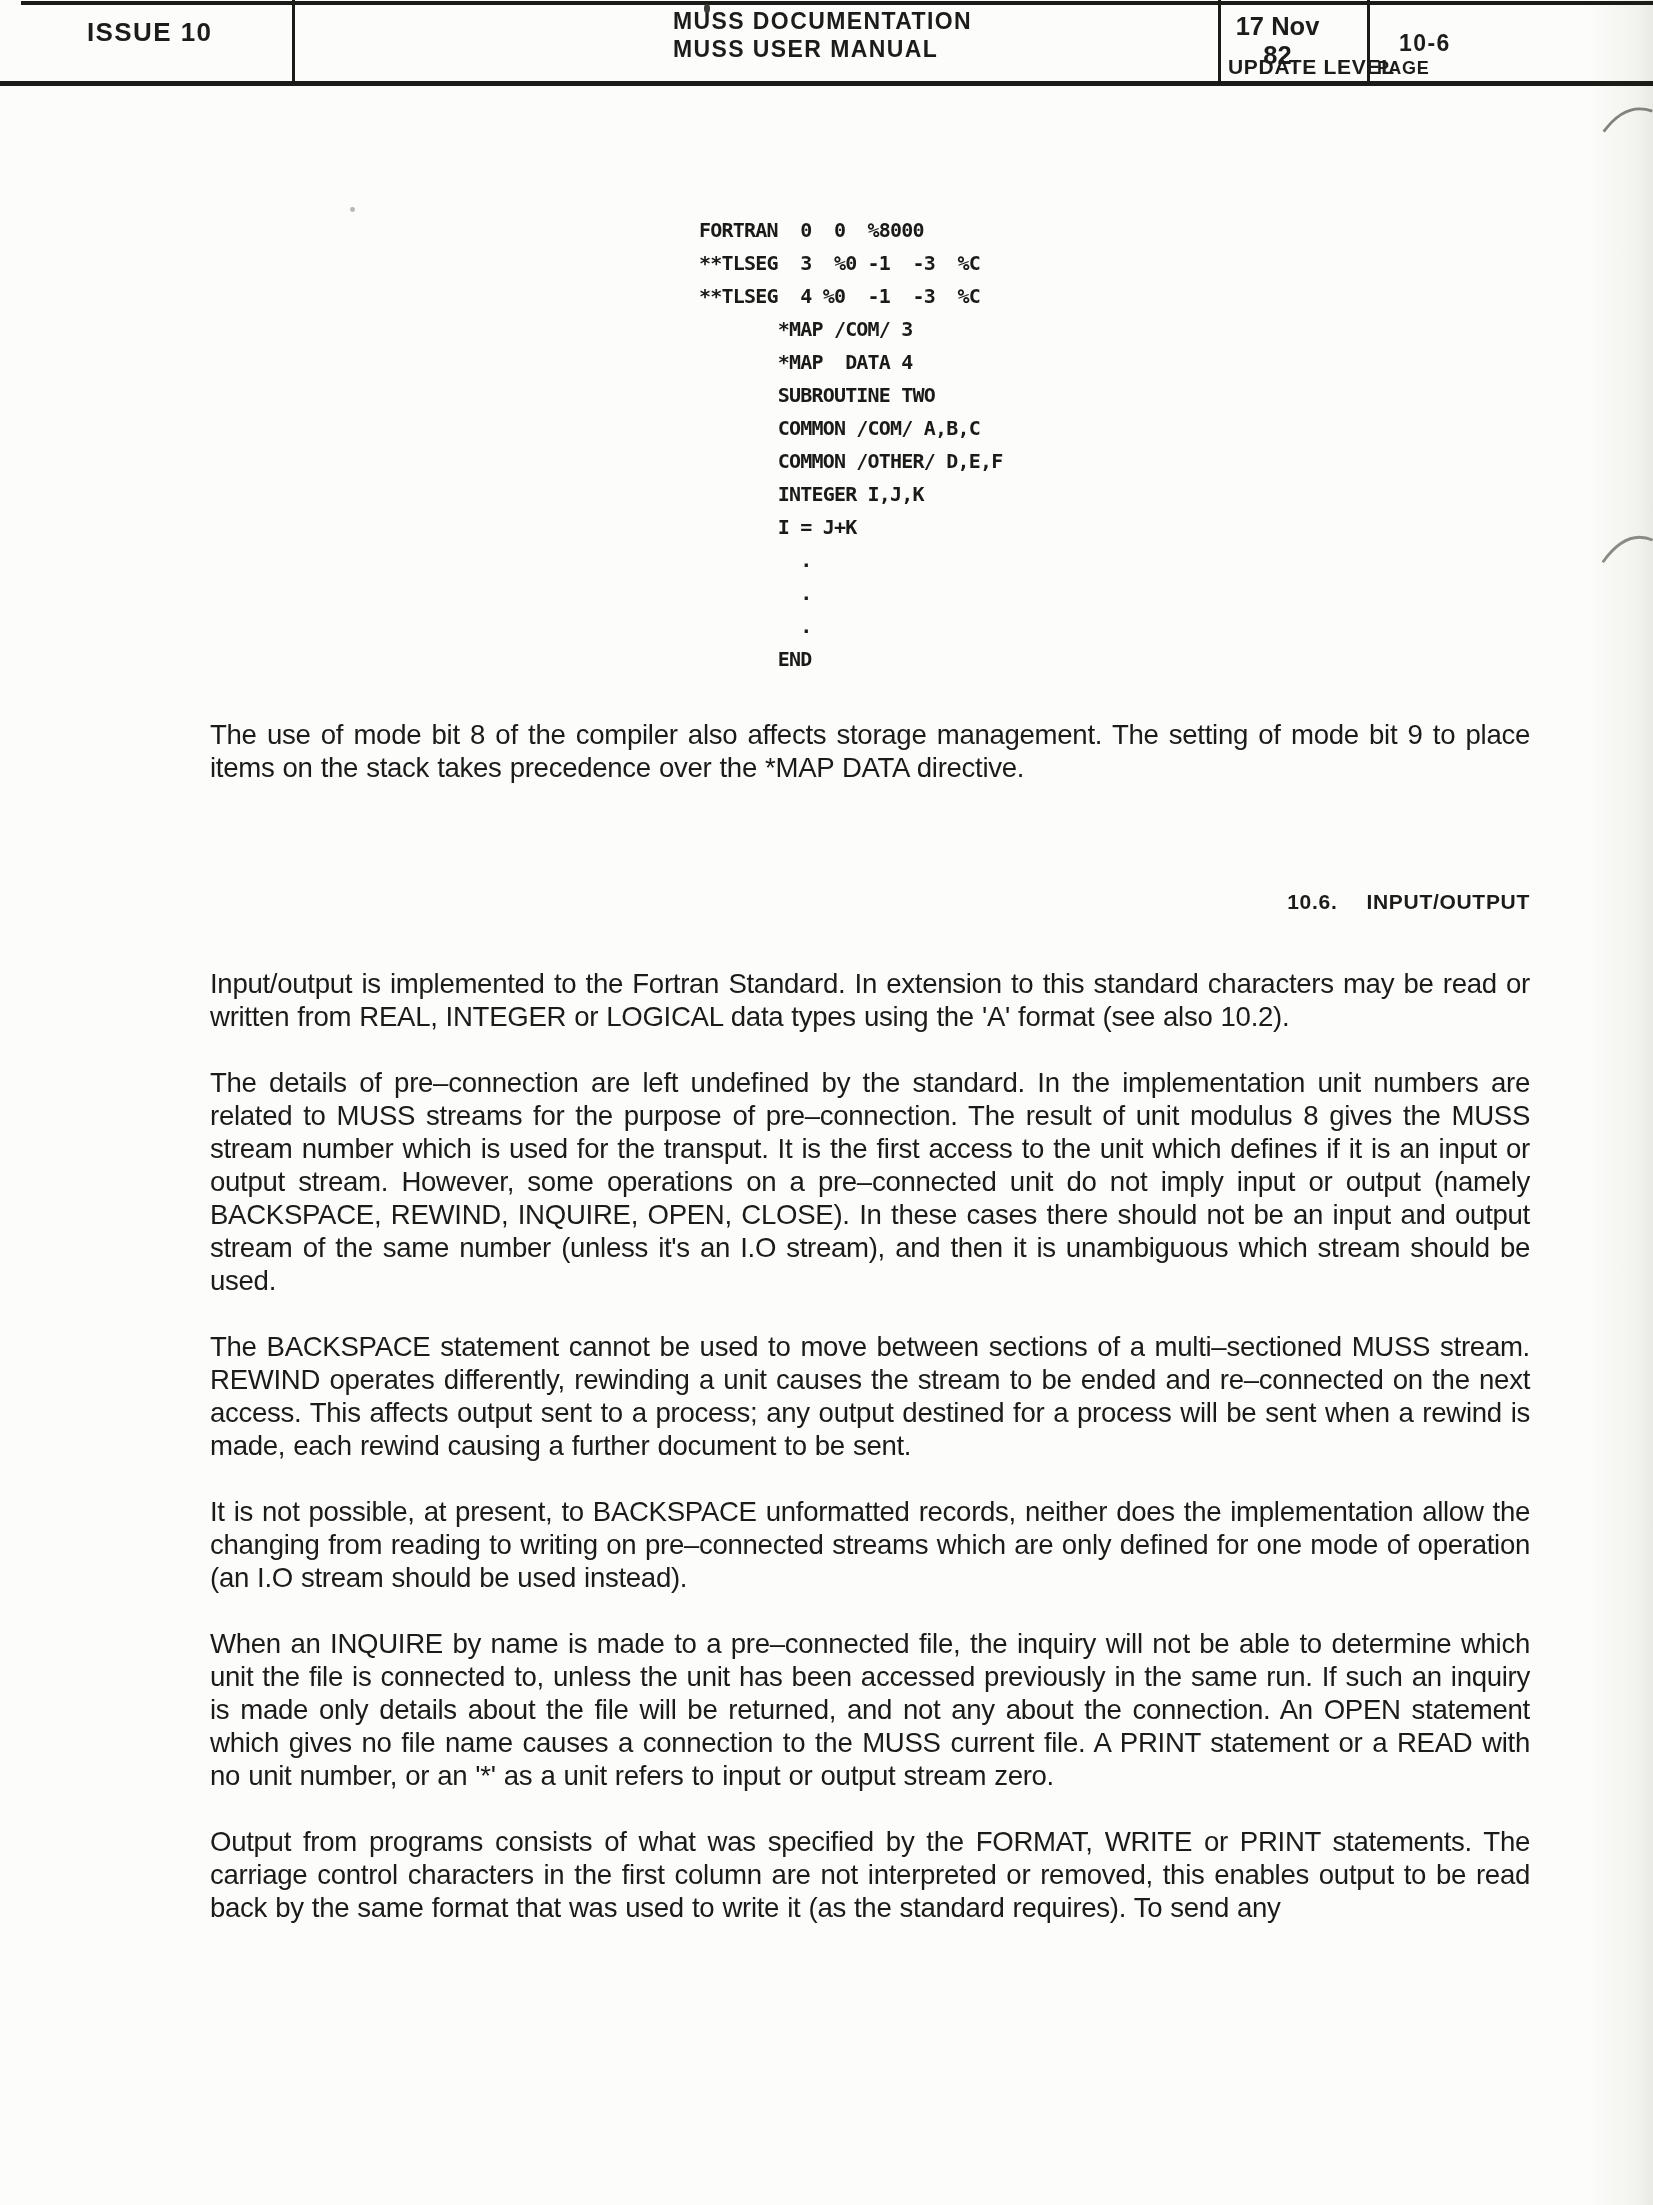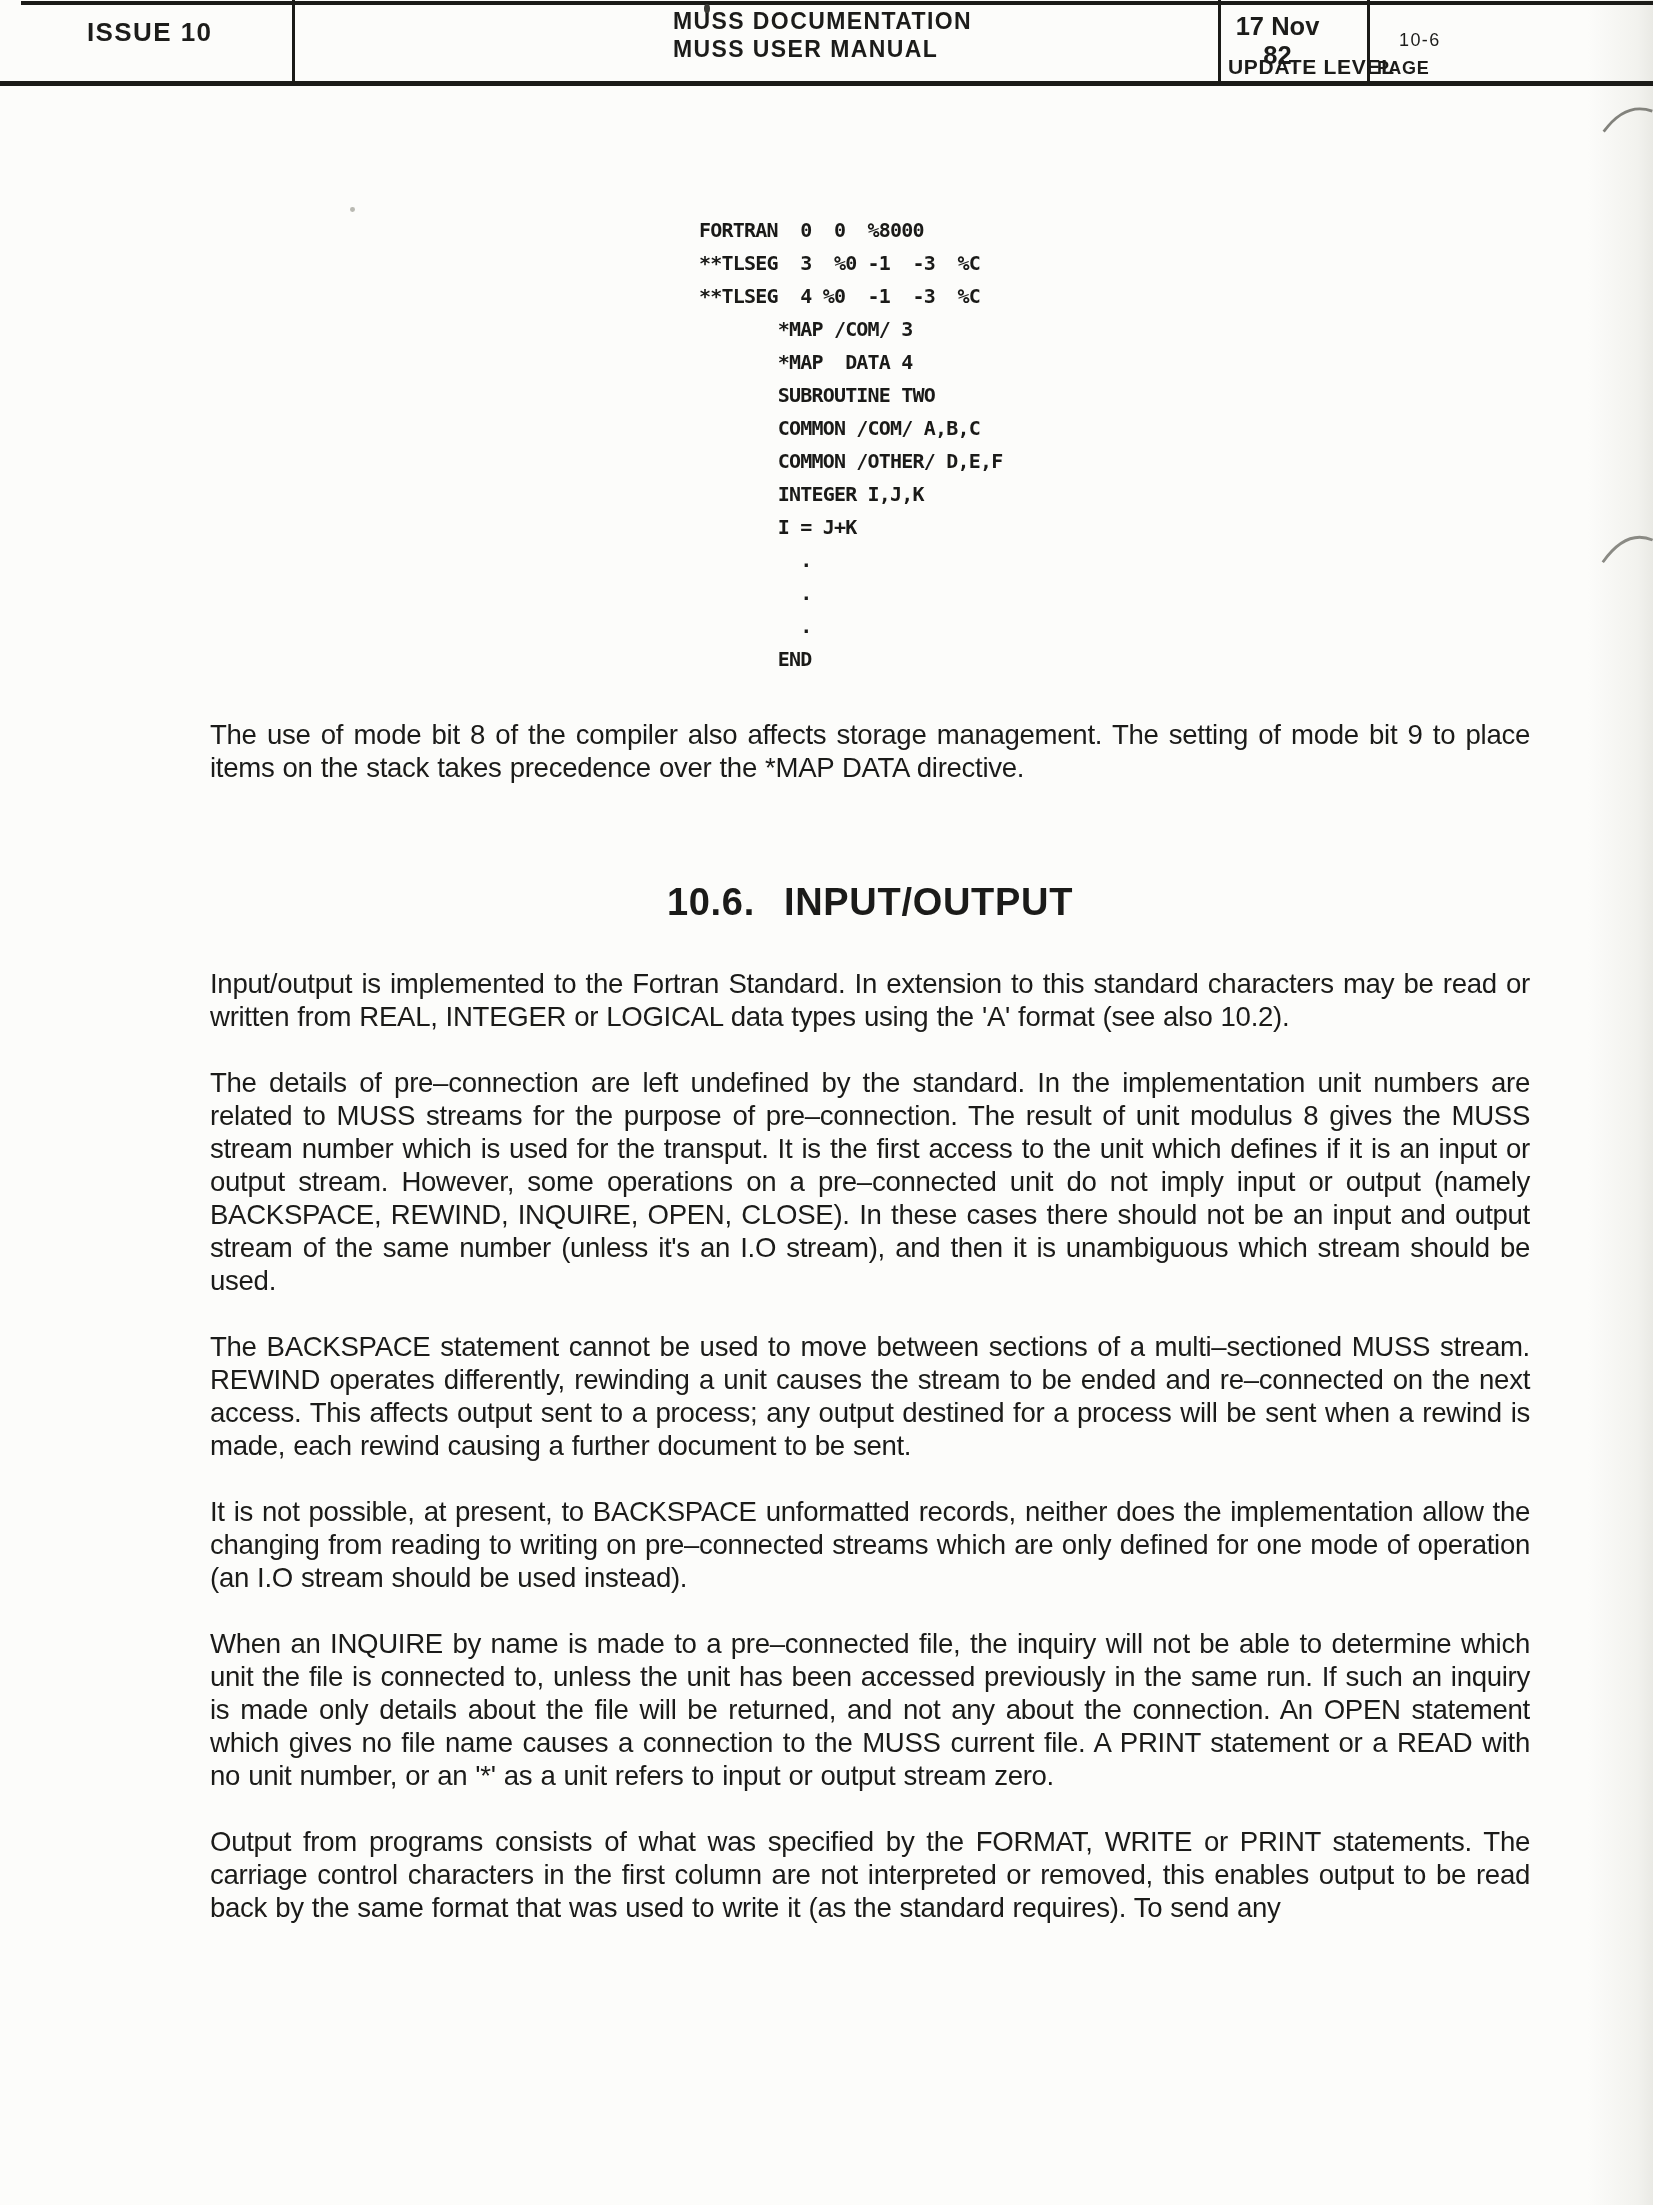--- a/index.html
+++ b/index.html
@@ -32,21 +32,21 @@
   .hd-update-date {
     position:absolute; left:1218px; top:12.4px; width:119px;
     text-align:center; font-size:25.5px; font-weight:700;
   }
   .hd-update-label {
     position:absolute; left:1228px; top:55px;
     font-size:21px; font-weight:700; letter-spacing:0.7px;
   }
   .hd-page-num {
     position:absolute; left:1399px; top:30px;
-    font-size:18px; font-weight:400; letter-spacing:1.4px;
+    font-size:23px; font-weight:700; letter-spacing:1.4px;
   }
   .hd-page-label {
     position:absolute; left:1377px; top:58px;
     font-size:18px; font-weight:700; letter-spacing:0.7px;
   }
   
   .code {
     position:absolute; left:686px; top:201px; margin:13px;
     font-family:"DejaVu Sans Mono", monospace;
     font-size:20px; line-height:33px; letter-spacing:-0.8px;
@@ -56,22 +56,22 @@
   
   .copy {
     position:absolute; left:210px; top:718px; width:1320px;
     font-size:27.6px; line-height:33px;
     text-align:justify; letter-spacing:-0.3px; word-spacing:0.7px;
     color:#1b1b19;
   }
   .copy p { margin:0 0 33px 0; }
   .copy h2 {
     margin:103px 0 50px 0;
-    font-size:38px; font-weight:700; line-height:30px; letter-spacing:0.7px;
-    text-align:center;
+    font-size:21px; font-weight:700; line-height:30px; letter-spacing:0.7px;
+    text-align:right;
   }
   .copy h2 .h-num { margin-right:29px; }
   
   .speck { position:absolute; border-radius:50%; background:#3a3a36; }
   .speck-top  { left:704px; top:4.1px;  width:6.2px; height:9px; }
   .speck-faint{ left:350px;  top:207px; width:4.8px; height:4.8px; background:#b9b9b2; }
   .curl { position:absolute; }
 </style>
 </head>
 <body>

